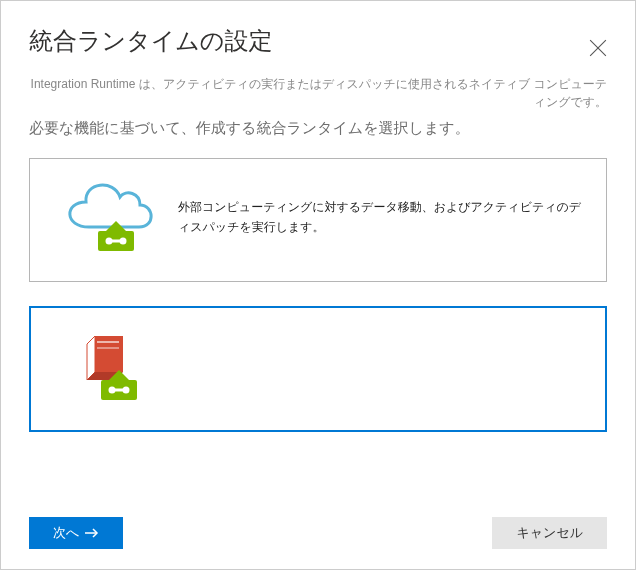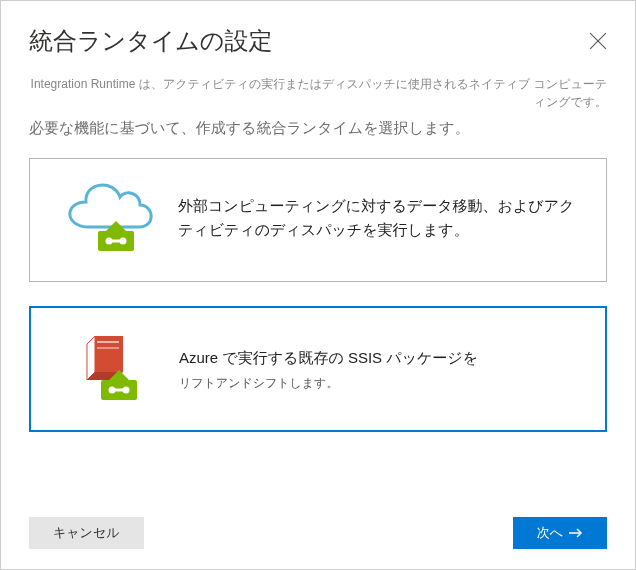--- a/index.html
+++ b/index.html
@@ -9,21 +9,21 @@
       width: 636px;
       height: 570px;
       border: 1px solid #ccc;
       position: relative;
       color: #323130;
     }
     .header {
       padding: 24px 28px 12px 28px;
       display: flex;
       justify-content: space-between;
-      align-items: center;
+      align-items: flex-end;
     }
     .title {
       font-size: 24px;
       font-weight: 400;
       color: #323130;
     }
     .close-btn {
       cursor: pointer;
       display: inline-flex;
     }
@@ -64,21 +64,21 @@
       justify-content: center;
       align-items: center;
       flex-shrink: 0;
     }
     .option-text {
       flex: 1;
       padding-left: 4px;
       padding-right: 6px;
     }
     .option-title {
-      font-size: 15px;
+      font-size: 12px;
       color: #222;
       line-height: 1.6;
       margin-bottom: 4px;
       font-weight: 400;
     }
     .option-desc {
       font-size: 12px;
       color: #555;
       line-height: 1.5;
     }
@@ -168,30 +168,26 @@
         </g>
         <g transform="translate(46,44)">
           <rect x="0" y="10" width="36" height="20" rx="2" fill="#7fba00"></rect>
           <path d="M 8 10 L 18 0 L 28 10 Z" fill="#7fba00"></path>
           <circle cx="11" cy="20" r="3.5" fill="#fff"></circle>
           <circle cx="25" cy="20" r="3.5" fill="#fff"></circle>
           <rect x="13" y="18.5" width="10" height="3" fill="#fff"></rect>
         </g>
       </svg>
     </div>
-    <div class="option-text">
-      <div class="option-title">Azure で実行する既存の SSIS パッケージを</div>
-      <div class="option-desc">リフトアンドシフトします。</div>
-    </div>
   </div>
 
 </div>
 
 <div class="footer">
-  <button class="btn btn-cancel">キャンセル</button>
   <button class="btn btn-next">
     <span>次へ</span>
     <svg width="14" height="10" viewBox="0 0 14 10" fill="none" stroke="#fff" stroke-width="1.5">
       <line x1="0" y1="5" x2="12" y2="5"></line>
       <polyline points="8,1 12,5 8,9"></polyline>
     </svg>
   </button>
+  <button class="btn btn-cancel">キャンセル</button>
 </div>
 
 </body></html>

